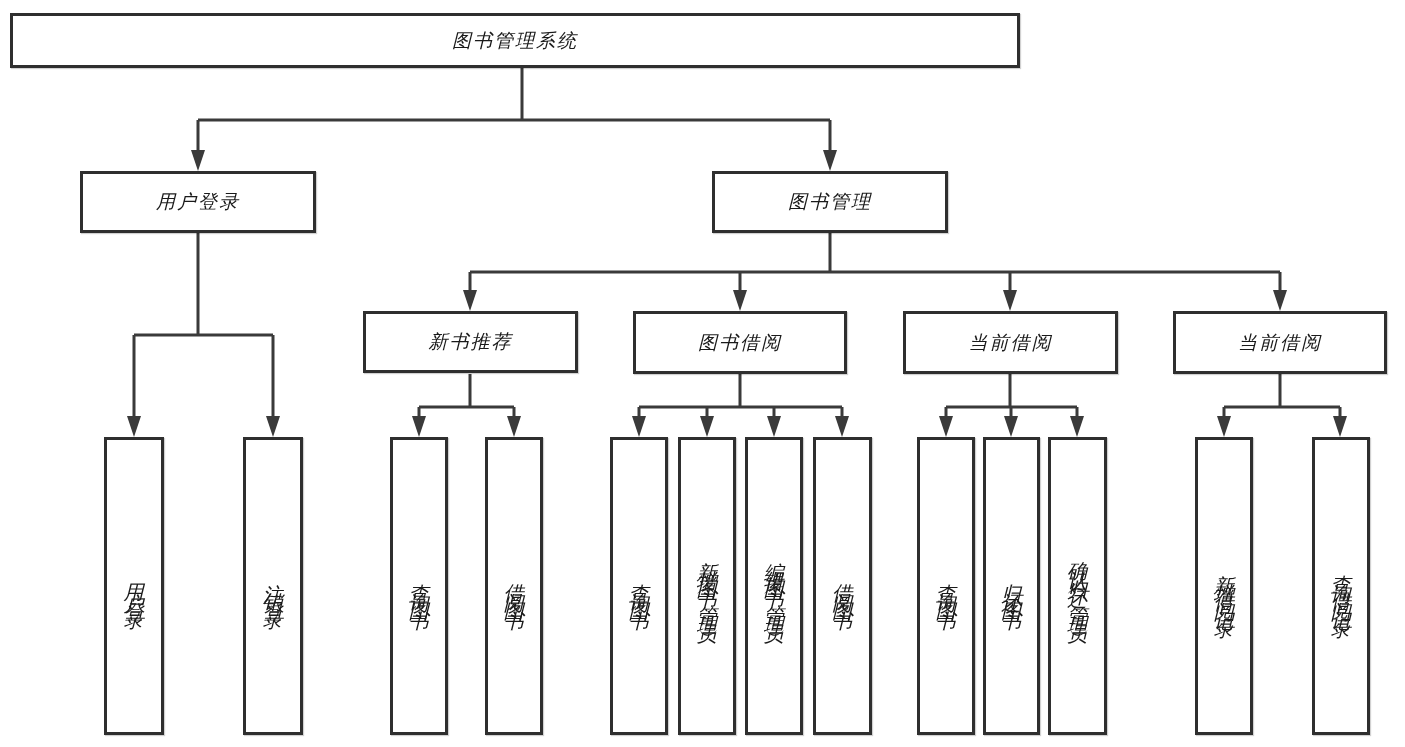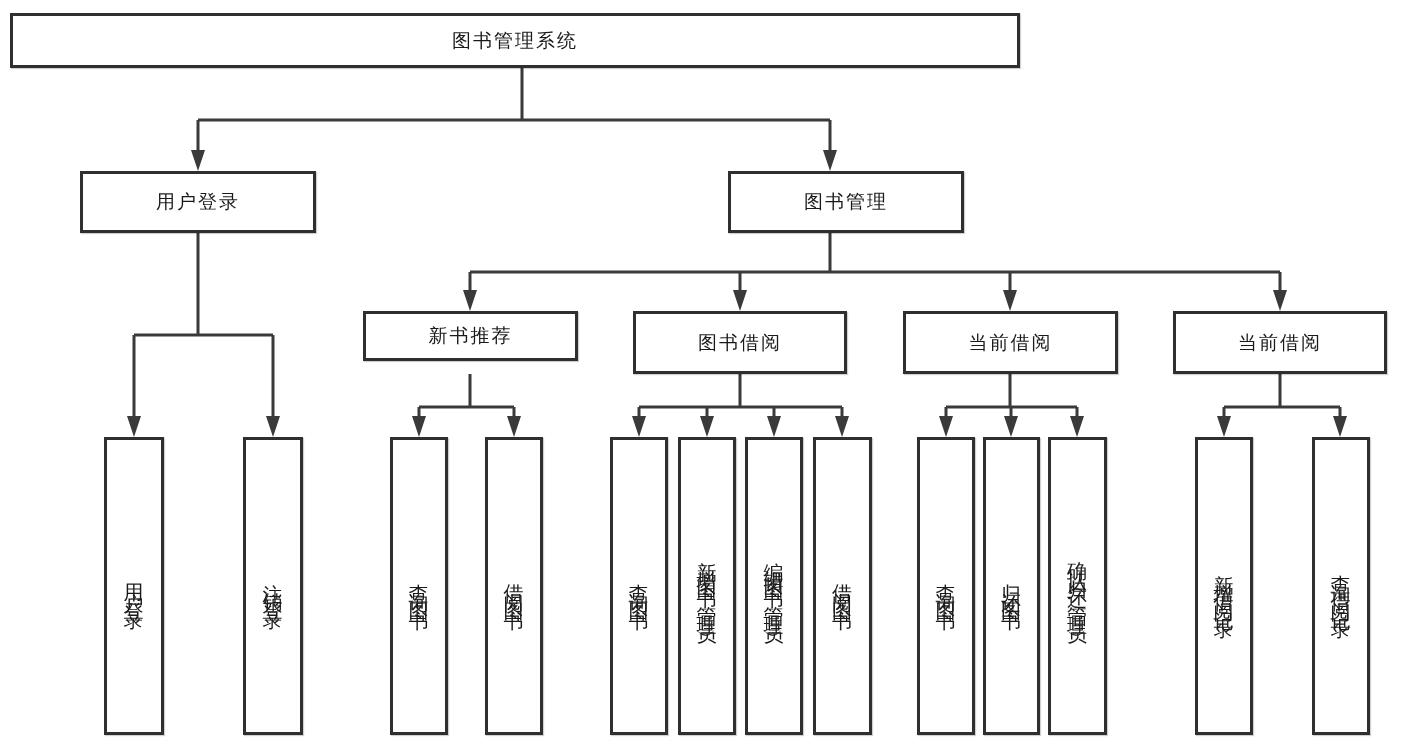--- a/index.html
+++ b/index.html
@@ -3,20 +3,21 @@
 <meta charset="utf-8">
 <style>
   html, body { margin: 0; padding: 0; background: #ffffff; }
   .canvas {
     position: relative;
     width: 1405px;
     height: 747px;
     background: var(--background, #ffffff);
     font-family: "Liberation Sans", "DejaVu Sans", sans-serif;
     overflow: hidden;
+    font-style: italic;
   }
   .lines-layer {
     position: absolute;
     left: 0; top: 0;
     width: 1405px; height: 747px;
   }
   .lines-layer .line {
     stroke: var(--line, #3a3a3a);
     stroke-width: 3;
     fill: none;
@@ -104,25 +105,25 @@
       M1333 416 L1347 416 L1340 437 Z"></path>
   </svg>
 
   <div class="box h" style="left:10px;top:13px;width:1010px;height:55px">
     <span>图书管理系统</span>
   </div>
 
   <div class="box h" style="left:80px;top:171px;width:236px;height:62px">
     <span>用户登录</span>
   </div>
-  <div class="box h" style="left:728px;top:171px;width:236px;height:62px">
+  <div class="box h" style="left:712px;top:171px;width:236px;height:62px">
     <span>图书管理</span>
   </div>
 
-  <div class="box h" style="left:363px;top:311px;width:215px;height:50px">
+  <div class="box h" style="left:363px;top:311px;width:215px;height:62px">
     <span>新书推荐</span>
   </div>
   <div class="box h" style="left:903px;top:311px;width:215px;height:63px">
     <span>当前借阅</span>
   </div>
   <div class="box h" style="left:633px;top:311px;width:214px;height:63px">
     <span>图书借阅</span>
   </div>
   <div class="box h" style="left:1173px;top:311px;width:214px;height:63px">
     <span>当前借阅</span>

